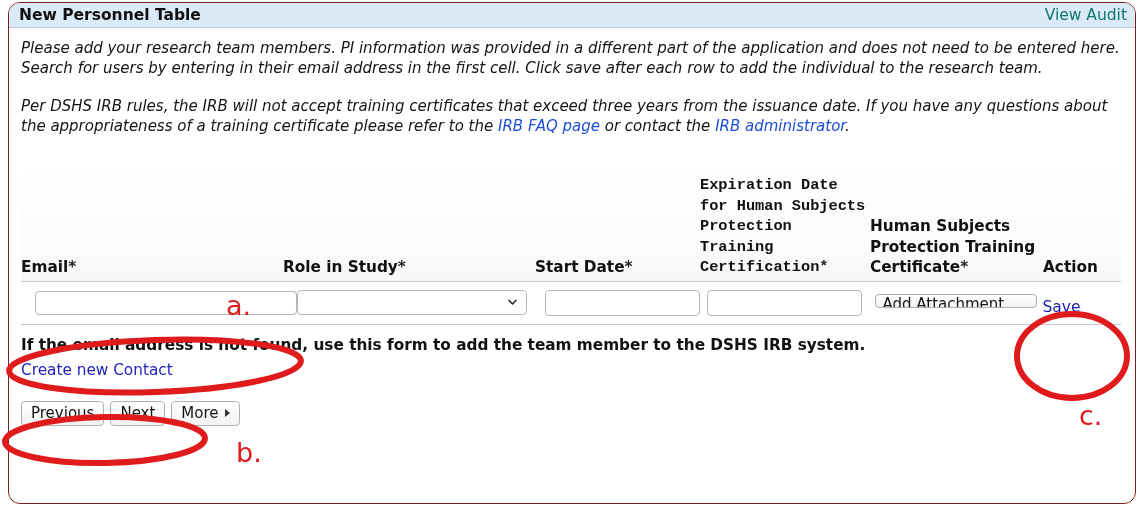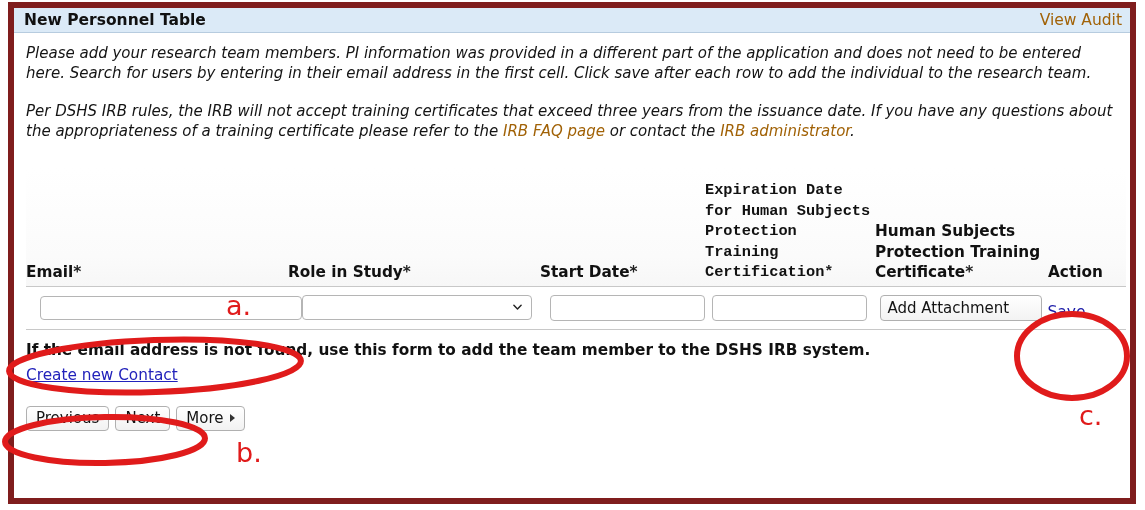--- a/index.html
+++ b/index.html
@@ -17,22 +17,22 @@
     overflow: hidden;
   }
 
   
   .panel {
     position: absolute;
     left: 8px;
     top: 2px;
     width: 1128px;
     height: 502px;
-    border: 6px solid #7f1d1d;
-    border-radius: 0;
+    border: 1px solid #7f1d1d;
+    border-radius: 12px;
     background: #ffffff;
     box-sizing: border-box;
     overflow: hidden;
   }
 
   
   .panel-header {
     height: 25px;
     background: #dbeaf7;
     border-bottom: 1px solid #b7ccdf;
@@ -42,42 +42,42 @@
     padding: 0 8px 0 10px;
     box-sizing: border-box;
   }
   .panel-title {
     font-weight: bold;
     font-size: 15.5px;
     color: #111111;
     letter-spacing: 0px;
   }
   .view-audit {
-    color: #a16207;
+    color: #0f766e;
     font-size: 15.5px;
     cursor: pointer;
     white-space: nowrap;
   }
 
   
   .panel-body {
     padding: 6px 12px 0 12px;
   }
   .intro-para {
     font-style: italic;
     font-size: 15px;
     line-height: 1.36;
     color: #141414;
     margin: 4px 0 0 0;
   }
   .intro-para.second {
     margin-top: 17px;
   }
   .ilink {
-    color: #a16207;
+    color: #1d4ed8;
     font-style: italic;
     cursor: pointer;
   }
 
   
   .table-wrap {
     margin-top: 26px;
     width: 1100px;
     background: linear-gradient(to bottom, #ffffff 0%, #fbfbfb 55%, #f1f1f1 100%);
     border-bottom: 1px solid #c8c8c8;
@@ -165,21 +165,21 @@
     flex: 1;
     border: none;
     outline: none;
     background: transparent;
     font-size: 14px;
     padding-left: 4px;
     font-family: "DejaVu Sans", "Liberation Sans", sans-serif;
   }
 
   .attach-btn {
-    height: 26px;
+    height: 14px;
     border: 1px solid #b0b0b0;
     border-radius: 4px;
     background: linear-gradient(to bottom, #ffffff, #f3f3f3);
     font-family: "DejaVu Sans", "Liberation Sans", sans-serif;
     font-size: 15px;
     color: #141414;
     padding: 0 6px;
     white-space: nowrap;
     cursor: pointer;
     box-sizing: border-box;
@@ -201,21 +201,20 @@
     font-weight: bold;
     font-size: 15.3px;
     color: #111111;
   }
   .create-link {
     display: inline-block;
     margin-top: 7px;
     color: #2222bb;
     font-size: 15.3px;
     cursor: pointer;
-    text-decoration: underline;
   }
 
   
   .btn-bar {
     margin-top: 22px;
     display: flex;
     gap: 6px;
     align-items: center;
   }
   .wbtn {

